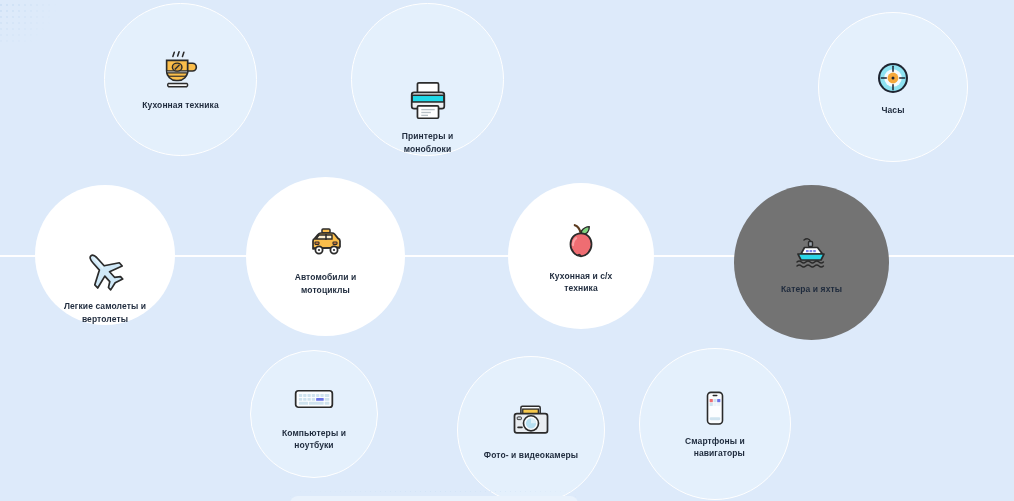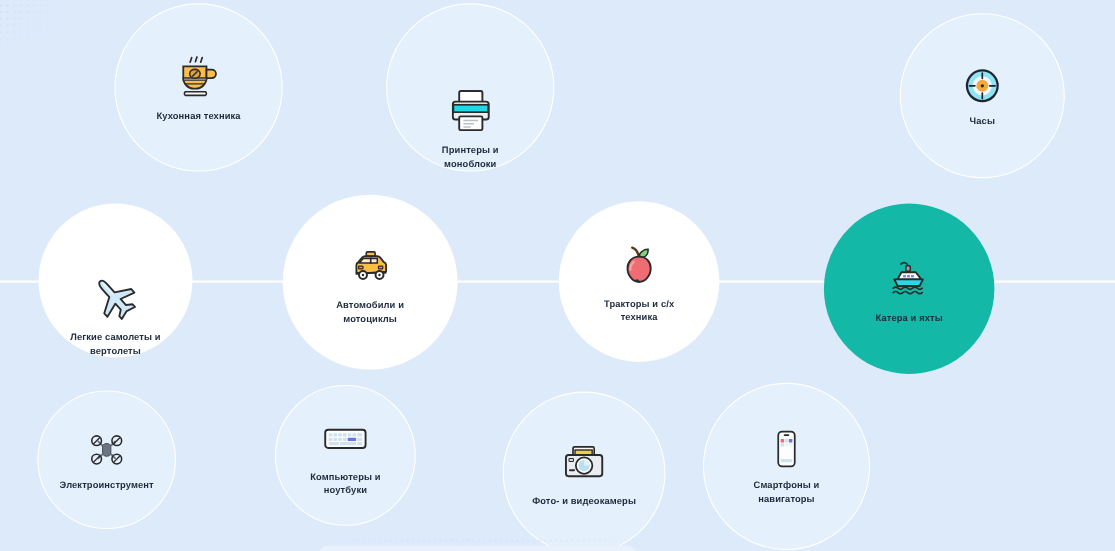--- a/index.html
+++ b/index.html
@@ -137,21 +137,21 @@
         <g transform="rotate(-42 24 24)">
           <path d="M23 4c1.9 0 3.2 2.4 3.2 6.5v9.8l13.3 7.9v4.3l-13.3-4.1v7.4l4.9 3.5v3.3L23 40.3l-8.1 2.3v-3.3l4.9-3.5v-7.4L6.5 32.5v-4.3l13.3-7.9V10.5C19.8 6.4 21.1 4 23 4z" fill="#cfe8f7" stroke="#2b2b2b" stroke-width="1.7" stroke-linejoin="round"></path>
           <path d="M23 6.2c1.1 0 1.7 1.9 1.7 4.4v10.1l-1.7 1z" fill="#eaf6fd" opacity=".85"></path>
         </g>
       </svg>
     </span>
     <span class="label" style="color: rgb(31, 43, 61);">Легкие самолеты и
 вертолеты</span>
   </div>
 
-  <div class="node tier-b" style="left: 257px; top: 177px; width: 159px; height: 159px; background: rgb(255, 255, 255);">
+  <div class="node tier-b" style="left: 246px; top: 177px; width: 159px; height: 159px; background: rgb(255, 255, 255);">
     <span class="icon">
       <svg class="ic" width="48" height="48" viewBox="0 0 48 48">
         <rect x="20" y="12" width="8" height="4" rx="1" fill="#fbbe4b" stroke="#2b2b2b" stroke-width="1.5"></rect>
         <path d="M11 32V24c0-1 .6-2 1.6-2.4l3.6-4.4c.7-.9 1.7-1.2 2.8-1.2h11c1.1 0 2 .4 2.7 1.2l3.3 4.2c1 .4 2 1.3 2 2.6v6z" fill="#fbbe4b" stroke="#2b2b2b" stroke-width="1.7" stroke-linejoin="round"></path>
         <path d="M17 18h13v4H14z" fill="#fdf0cf" stroke="#2b2b2b" stroke-width="1.4"></path>
         <path d="M24 17v6" stroke="#2b2b2b" stroke-width="1.5"></path>
         <rect x="13" y="25" width="4" height="2.4" rx=".6" fill="#f08a3c" stroke="#2b2b2b" stroke-width="1.1"></rect>
         <rect x="31" y="25" width="4" height="2.4" rx=".6" fill="#f08a3c" stroke="#2b2b2b" stroke-width="1.1"></rect>
         <path d="M11 31h27" stroke="#2b2b2b" stroke-width="1.6"></path>
         <circle cx="17" cy="33" r="3.6" fill="#fff" stroke="#2b2b2b" stroke-width="1.8"></circle>
@@ -167,66 +167,45 @@
   <div class="node tier-b" style="left: 508px; top: 183px; width: 146px; height: 146px; background: rgb(255, 255, 255);">
     <span class="icon">
       <svg class="ic" width="46" height="46" viewBox="0 0 48 48">
         <path d="M23.5 15c-1-4-3-6.5-6-7.5" fill="none" stroke="#5b3a1e" stroke-width="2.3" stroke-linecap="round"></path>
         <path d="M24.5 13.5c3.5-4.5 8-4.5 8-4.5s.5 5.5-4 7.5c-2 .9-4 .3-4 .3z" fill="#7ed47e" stroke="#2b2b2b" stroke-width="1.5"></path>
         <path d="M24 16c7 0 11 5.2 11 11.3C35 34 29.8 40 24 40S13 34 13 27.3C13 21.2 17 16 24 16z" fill="#ef6d72" stroke="#2b2b2b" stroke-width="1.8"></path>
         <path d="M19 21c-2.3 1.8-3.4 4.4-3.3 7.4" fill="none" stroke="#f9a0a3" stroke-width="2.1" stroke-linecap="round"></path>
         <path d="M20 39.5c1.5-1.8 2.7-1.8 4 0" fill="none" stroke="#2b2b2b" stroke-width="1.5"></path>
       </svg>
     </span>
-    <span class="label" style="color: rgb(31, 43, 61);">Тракторы и с/х
+    <span class="label" style="color: rgb(31, 43, 61);">Кухонная и с/х
 техника</span>
   </div>
 
-  <div class="node tier-b" style="left: 749px; top: 185px; width: 155px; height: 155px; background: #14b8a6;">
+  <div class="node tier-b" style="left: 734px; top: 185px; width: 155px; height: 155px; background: #737373;">
     <span class="icon">
       <svg class="ic" width="48" height="48" viewBox="0 0 48 48">
         <path d="M16 11c2.5-2 5.5-1.5 6.5 1.5" fill="none" stroke="#2b2b2b" stroke-width="1.5" stroke-linecap="round"></path>
         <rect x="20.5" y="12.5" width="4" height="5" rx="1" fill="#9aa3ad" stroke="#2b2b2b" stroke-width="1.4"></rect>
         <path d="M13 25l3.5-6.5h13l5 6.5z" fill="#fbfdff" stroke="#2b2b2b" stroke-width="1.7" stroke-linejoin="round"></path>
         <path d="M10 25h26l-3 6H13z" fill="#2bd6e8" stroke="#2b2b2b" stroke-width="1.7" stroke-linejoin="round"></path>
         <g fill="#7b84e8">
           <rect x="18" y="21" width="2.6" height="2.2"></rect>
           <rect x="21.6" y="21" width="2.6" height="2.2"></rect>
           <rect x="25.2" y="21" width="2.6" height="2.2"></rect>
         </g>
         <g fill="none" stroke="#2b2b2b" stroke-width="1.5" stroke-linecap="round">
           <path d="M9 33q2.2-2 4.4 0 2.2 2 4.4 0 2.2-2 4.4 0 2.2 2 4.4 0 2.2-2 4.4 0 2.2 2 4.4 0"></path>
           <path d="M9 37q2.2-2 4.4 0 2.2 2 4.4 0 2.2-2 4.4 0 2.2 2 4.4 0 2.2-2 4.4 0 2.2 2 4.4 0"></path>
         </g>
       </svg>
     </span>
     <span class="label" style="color: rgb(31, 43, 61);">Катера и яхты</span>
   </div>
 
-  <div class="node tier-c" style="left: 34px; top: 355px; width: 126px; height: 126px; background: rgb(228, 240, 252); border-color: rgb(255, 255, 255);">
-    <span class="icon">
-      <svg class="ic" width="40" height="40" viewBox="0 0 48 48">
-        <path d="M19 19l-4-4M29 19l4-4M19 29l-4 4M29 29l4 4" stroke="#6b7480" stroke-width="2.2" stroke-linecap="round"></path>
-        <rect x="19.5" y="17" width="9" height="14" rx="4.5" fill="#6b7480" stroke="#4c545e" stroke-width="1.2"></rect>
-        <g fill="none" stroke="#2b2b2b" stroke-width="1.7">
-          <circle cx="13" cy="14" r="5.3"></circle>
-            <circle cx="35" cy="14" r="5.3"></circle>
-          <circle cx="13" cy="34" r="5.3"></circle>
-            <circle cx="35" cy="34" r="5.3"></circle>
-        </g>
-        <g stroke="#2b2b2b" stroke-width="1.5">
-          <path d="M9.4 17.6l7.2-7.2"></path>
-            <path d="M31.4 17.6l7.2-7.2"></path>
-          <path d="M9.4 37.6l7.2-7.2"></path>
-            <path d="M31.4 37.6l7.2-7.2"></path>
-        </g>
-      </svg>
-    </span>
-    <span class="label" style="color: rgb(31, 43, 61);">Электроинструмент</span>
-  </div>
 
   <div class="node tier-c" style="left: 250px; top: 350px; width: 128px; height: 128px; background: rgb(228, 240, 252); border-color: rgb(255, 255, 255);">
     <span class="icon">
       <svg class="ic" width="44" height="44" viewBox="0 0 48 48">
         <rect x="4" y="15" width="40" height="18" rx="3" fill="#fbfdff" stroke="#2b2b2b" stroke-width="1.9"></rect>
         <g fill="#cfe3ef">
           <rect x="7.5" y="18.5" width="3.6" height="3.2" rx=".6"></rect>
           <rect x="12.2" y="18.5" width="3.6" height="3.2" rx=".6"></rect>
           <rect x="16.9" y="18.5" width="3.6" height="3.2" rx=".6"></rect>
           <rect x="21.6" y="18.5" width="3.6" height="3.2" rx=".6"></rect>
@@ -276,21 +255,21 @@
           <rect x="17.6" y="12" width="3.8" height="3.8" rx=".6" fill="#ef6d72"></rect>
           <rect x="22.1" y="12" width="3.8" height="3.8" rx=".6" fill="#cfe3ef"></rect>
           <rect x="26.6" y="12" width="3.8" height="3.8" rx=".6" fill="#6b74e8"></rect>
           <rect x="17.6" y="16.6" width="3.8" height="3.8" rx=".6" fill="#cfe3ef"></rect>
           <rect x="22.1" y="16.6" width="3.8" height="3.8" rx=".6" fill="#eef4f8"></rect>
           <rect x="26.6" y="16.6" width="3.8" height="3.8" rx=".6" fill="#eef4f8"></rect>
         </g>
         <rect x="17.6" y="34" width="12.8" height="3.4" rx="1.6" fill="#cfe3ef"></rect>
       </svg>
     </span>
-    <span class="label" style="color: rgb(31, 43, 61);">Смартфоны и
+    <span class="label" style="color: rgb(31, 43, 61); text-align: right;">Смартфоны и
 навигаторы</span>
   </div>
 
 
   <div class="dots-bc"></div>
   <div class="card-bottom"></div>
 
 </div>
 
 </body></html>

